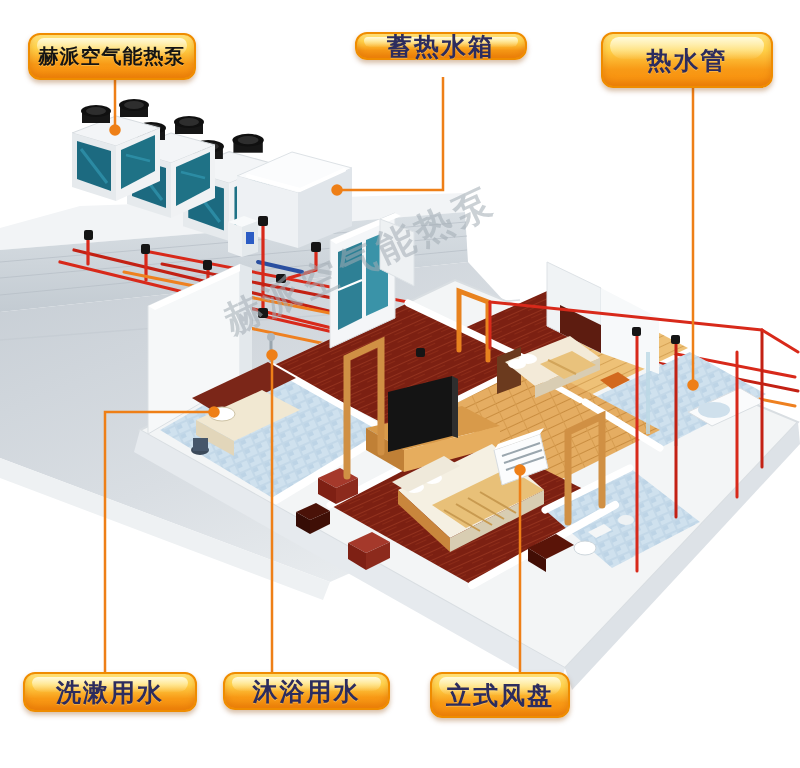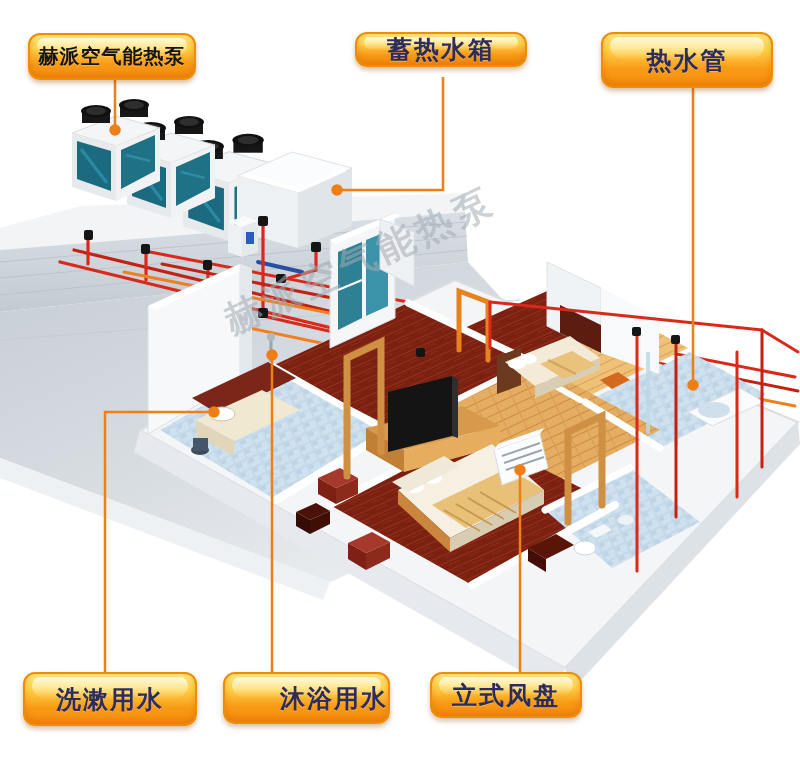--- a/index.html
+++ b/index.html
@@ -20,25 +20,25 @@
     z-index:5;cursor:default;
   }
   .callout::before{
     content:"";position:absolute;left:7px;right:7px;top:3px;height:42%;
     border-radius:9px 9px 14px 14px;
     background:linear-gradient(180deg,rgba(255,255,235,.85),rgba(255,255,210,.05));
     pointer-events:none;
   }
   .callout span{position:relative;z-index:1;}
   .c1{left:28px;top:33px;width:168px;height:47px;font-size:20px;color:#141414;letter-spacing:1px;}
-  .c2{left:355px;top:32px;width:172px;height:35px;}
+  .c2{left:355px;top:32px;width:172px;height:28px;}
   .c3{left:601px;top:32px;width:172px;height:56px;}
-  .c4{left:23px;top:672px;width:174px;height:54px;}
-  .c5{left:223px;top:672px;width:167px;height:52px;justify-content:flex-end;}
-  .c6{left:430px;top:672px;width:152px;height:46px;}
+  .c4{left:23px;top:672px;width:174px;height:40px;}
+  .c5{left:223px;top:672px;width:167px;height:38px;}
+  .c6{left:430px;top:672px;width:140px;height:46px;}
 </style>
 </head>
 <body>
 
 <div class="scene">
 
   <svg width="800" height="768" viewBox="0 0 800 768">
     <defs>
       <linearGradient id="roofTop" x1="0" y1="0" x2="0" y2="1">
         <stop offset="0" stop-color="#d9dfe4"></stop>

